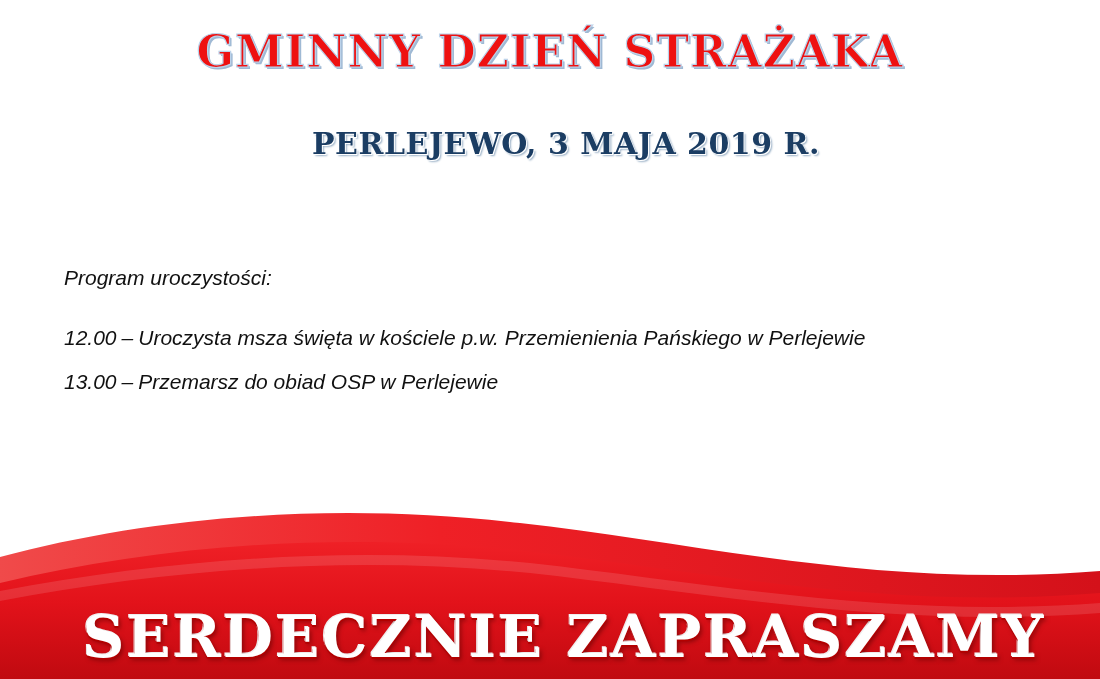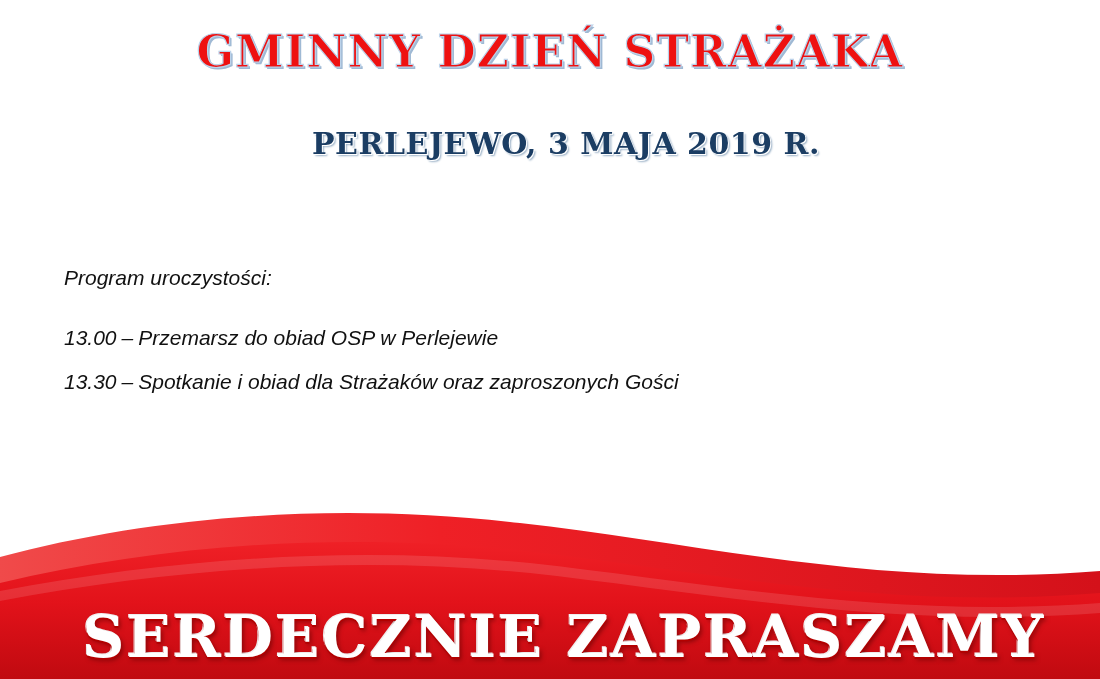--- a/index.html
+++ b/index.html
@@ -122,24 +122,24 @@
 
   <div class="title-main">GMINNY DZIEŃ STRAŻAKA</div>
 
   <div class="title-sub">PERLEJEWO, 3 MAJA 2019 R.</div>
 
   <div class="program">
     <div class="program-heading">Program uroczystości:</div>
 
     <ul class="program-list">
       <li>
-        <span class="item-time">13.00</span><span class="item-dash">–</span><span class="item-text">Przemarsz do obiad OSP w Perlejewie</span>
+        <span class="item-time">12.00</span><span class="item-dash">–</span><span class="item-text">Uroczysta msza święta w kościele p.w. Przemienienia Pańskiego w Perlejewie</span>
       </li>
       <li>
-        <span class="item-time">13.30</span><span class="item-dash">–</span><span class="item-text">Spotkanie i obiad dla Strażaków oraz zaproszonych Gości</span>
+        <span class="item-time">13.00</span><span class="item-dash">–</span><span class="item-text">Przemarsz do obiad OSP w Perlejewie</span>
       </li>
     </ul>
   </div>
 
   <div class="wave-wrap">
     <svg class="wave-svg" width="1100" height="200" viewBox="0 0 1100 200" xmlns="http://www.w3.org/2000/svg">
       <defs>
         <linearGradient id="redGrad" x1="0" y1="0" x2="0" y2="1">
           <stop offset="0%" stop-color="#ef2026"></stop>
           <stop offset="45%" stop-color="#e2121a"></stop>

